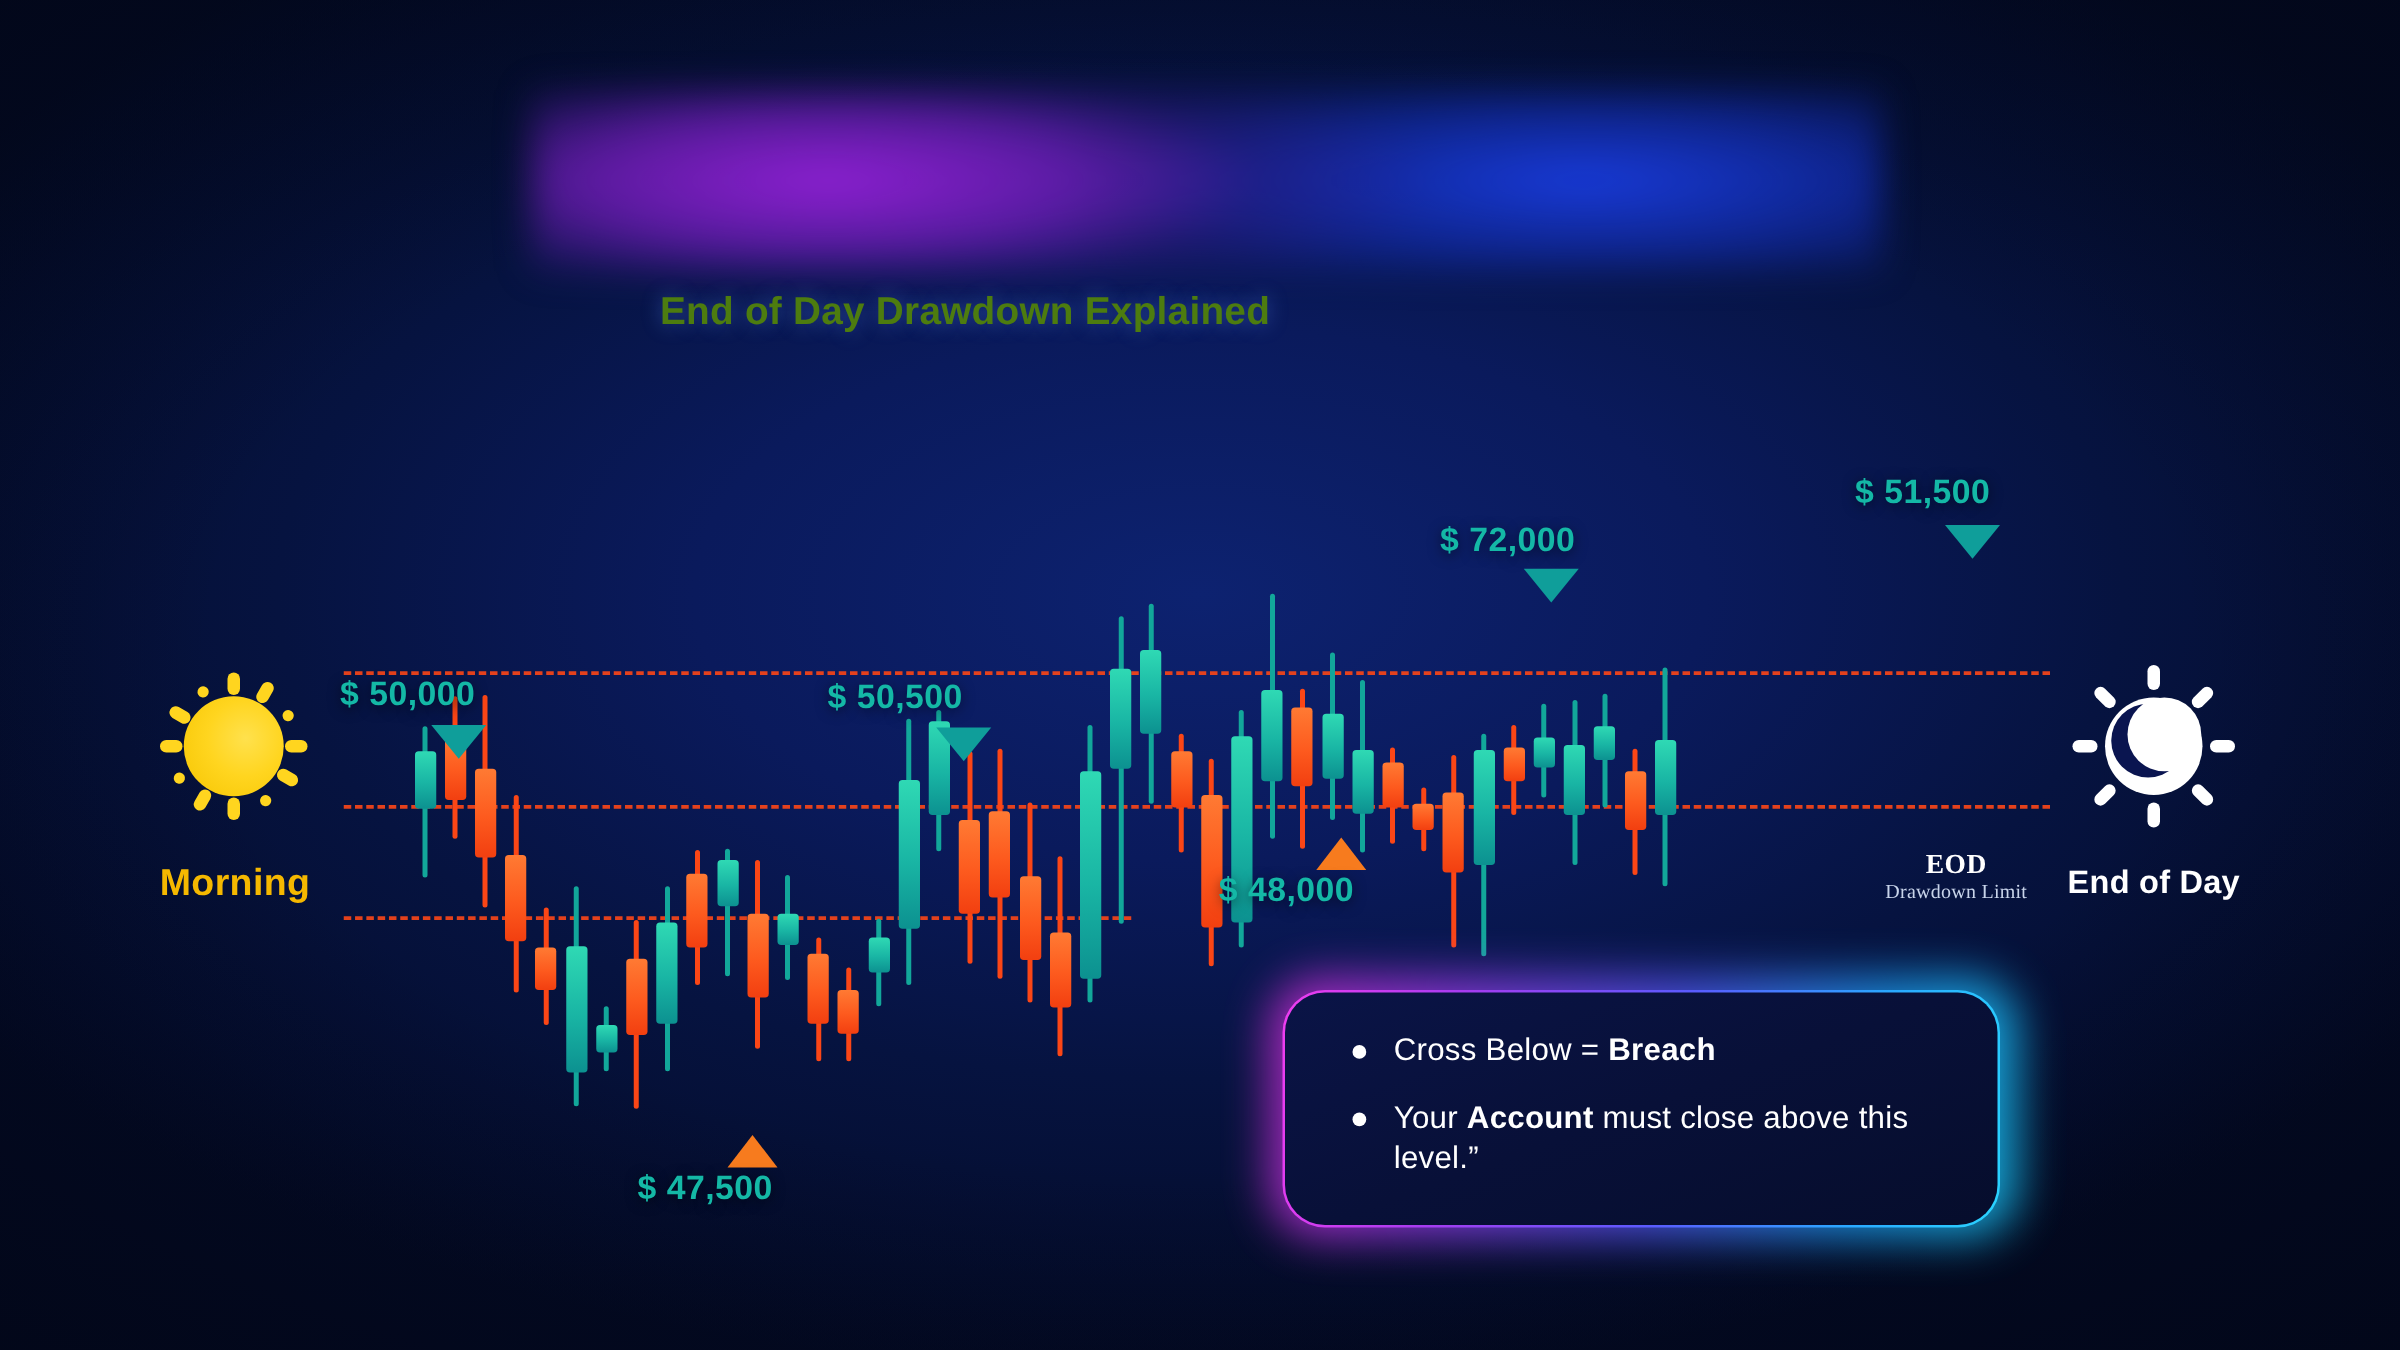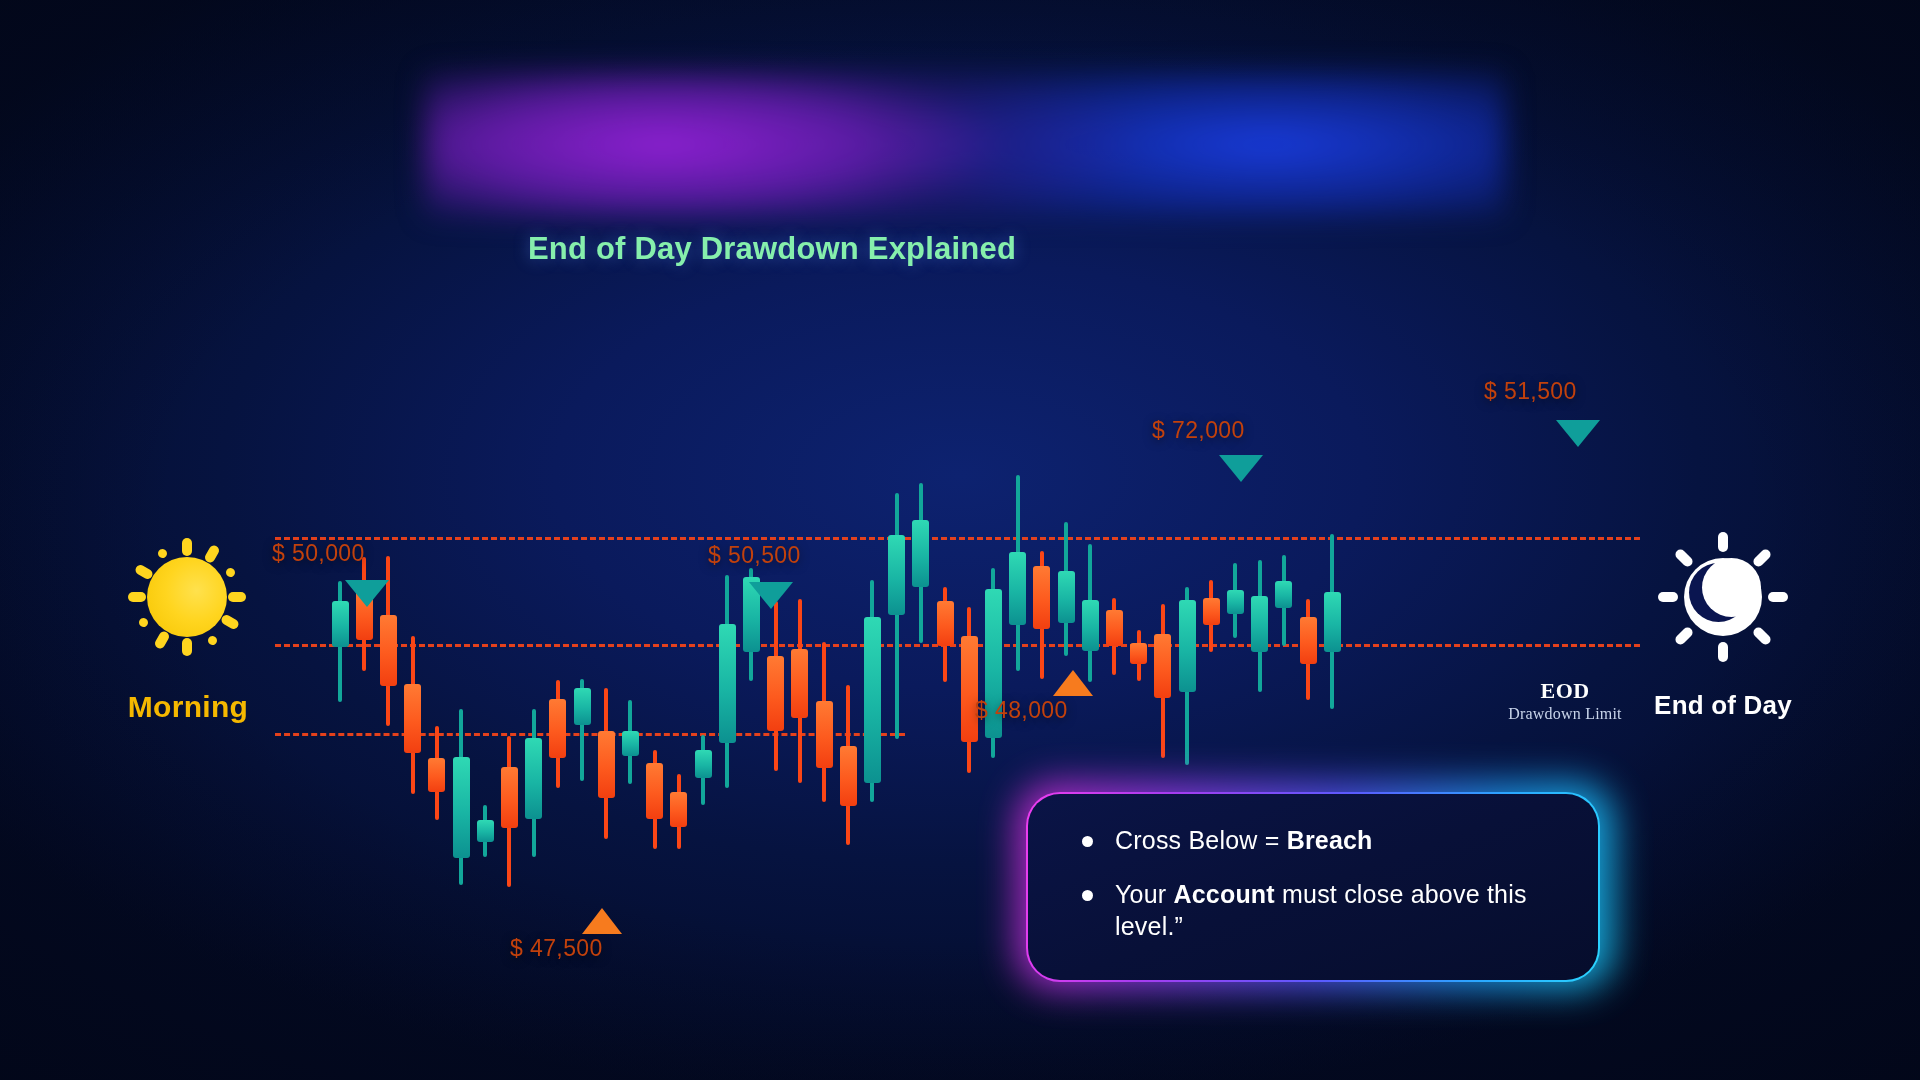--- a/index.html
+++ b/index.html
@@ -36,21 +36,21 @@
   .t-light{
     font-size:53px;font-weight:400;letter-spacing:2.2px;color:#ffffff;
     text-shadow:0 0 22px rgba(180,140,255,.85),0 0 48px rgba(120,60,230,.55);
   }
   .t-bold{
     font-size:56px;font-weight:900;letter-spacing:0.8px;color:#ffffff;
     text-shadow:0 0 22px rgba(90,150,255,.85),0 0 48px rgba(40,90,230,.55);
   }
   #subtitle{
     position:absolute;left:0;top:231px;width:1544px;text-align:center;
-    font-size:31px;font-weight:700;color:#86efac;letter-spacing:.2px;
+    font-size:31px;font-weight:700;color:#4d7c0f;letter-spacing:.2px;
     text-shadow:0 0 16px rgba(90,140,255,.45);
   }
 
   
   #chart-area{position:absolute;left:0;top:0;width:1920px;height:1080px;}
   .limit-line{
     position:absolute;height:0;border-top:3px dashed #f0441a;
     opacity:.95;
   }
   .candle{position:absolute;}
@@ -65,22 +65,22 @@
   .marker{position:absolute;width:0;height:0;}
   .marker.down-tri{
     border-left:22px solid transparent;border-right:22px solid transparent;
     border-top:27px solid #0f9e9a;
   }
   .marker.up-tri{
     border-left:20px solid transparent;border-right:20px solid transparent;
     border-bottom:26px solid #f77b1e;
   }
   .price-label{
-    position:absolute;white-space:nowrap;color:#c2410c;
-    font-size:23px;font-weight:400;letter-spacing:.4px;
+    position:absolute;white-space:nowrap;color:#14b8a6;
+    font-size:27px;font-weight:700;letter-spacing:.4px;
     text-shadow:0 2px 10px rgba(0,0,0,.55);
   }
 
   
   #eod-caption{position:absolute;left:1480px;top:678px;width:170px;text-align:center;font-family:Liberation Serif, serif;}
   #eod-caption .eod-main{font-size:22px;font-weight:700;color:#ffffff;letter-spacing:.4px;}
   #eod-caption .eod-sub{font-size:16px;font-weight:400;color:#c8d4ea;margin-top:1px;letter-spacing:.2px;}
 
   
   #sun-wrap{position:absolute;left:108px;top:518px;width:158px;height:158px;}
@@ -330,21 +330,21 @@
         <div class="wick" style="top: 0px; height: 174.914px;"></div>
         <div class="body" style="top: 57.9259px; height: 60.1975px;"></div>
       </div>
     </div>
   <div id="annotations">
       <div class="marker down-tri" style="left: 345px; top: 580px;"></div>
       <div class="price-label" style="left: 272px; top: 540px;">$ 50,000</div>
       <div class="marker up-tri" style="left: 582px; top: 908px;"></div>
       <div class="price-label" style="left: 510px; top: 935px;">$ 47,500</div>
       <div class="marker down-tri" style="left: 749px; top: 582px;"></div>
-      <div class="price-label" style="left: 708px; top: 542px;">$ 50,500</div>
+      <div class="price-label" style="left: 662px; top: 542px;">$ 50,500</div>
       <div class="marker up-tri" style="left: 1053px; top: 670px;"></div>
       <div class="price-label" style="left: 975px; top: 697px;">$ 48,000</div>
       <div class="marker down-tri" style="left: 1219px; top: 455px;"></div>
       <div class="price-label" style="left: 1152px; top: 417px;">$ 72,000</div>
       <div class="marker down-tri" style="left: 1556px; top: 420px;"></div>
       <div class="price-label" style="left: 1484px; top: 378px;">$ 51,500</div>
     </div>
 
   <div id="eod-caption">
     <div class="eod-main">EOD</div>

